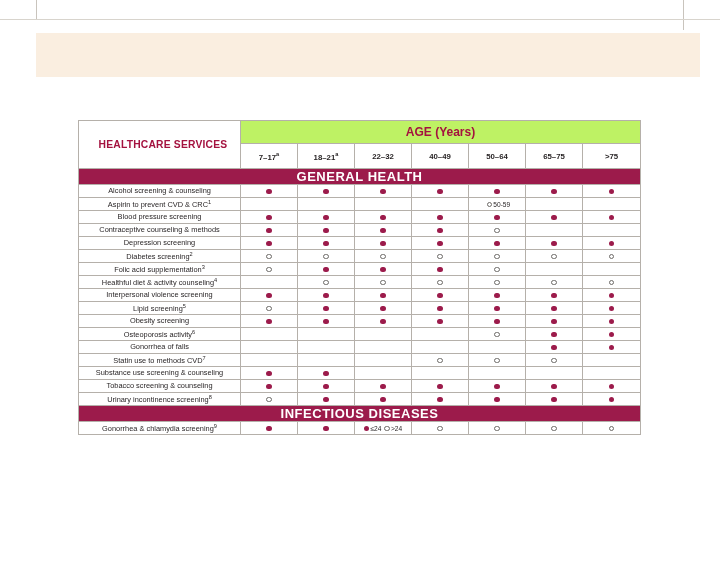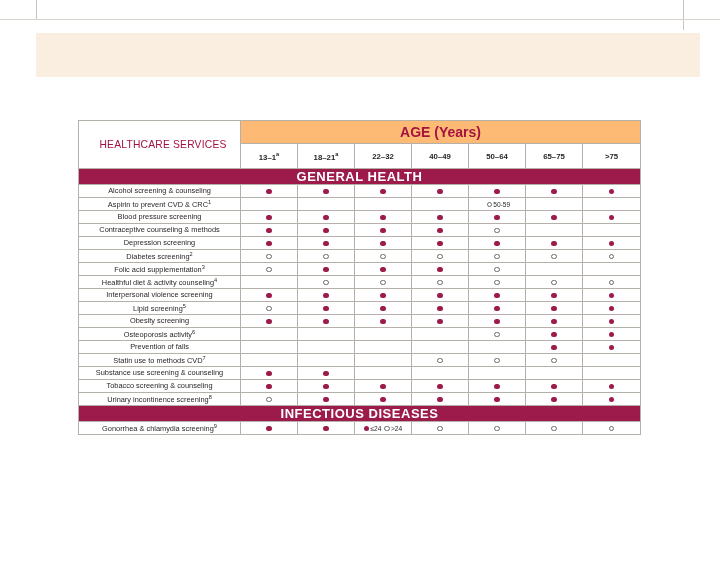--- a/index.html
+++ b/index.html
@@ -68,30 +68,30 @@
     padding: 0;
     vertical-align: middle;
     text-align: center;
   }
 
   
   .hdr-services {
     background: #ffffff;
     color: #a4123f;
     font-size: 10.3px;
-    font-weight: normal;
+    font-weight: bold;
     letter-spacing: .02em;
     text-align: left;
     padding-left: 7px !important;
     vertical-align: middle;
   }
   .hdr-age-group {
-    background: #fdba74;
+    background: #bef264;
     color: #a4123f;
-    font-size: 14px;
+    font-size: 12px;
     font-weight: bold;
     height: 22px;
   }
   .hdr-age-col {
     background: #ffffff;
     color: #231f20;
     font-size: 7.8px;
     font-weight: bold;
     height: 24px;
   }
@@ -169,21 +169,21 @@
       <col style="width:57px">
       <col style="width:57px">
       <col style="width:58px">
     </colgroup>
     <thead>
       <tr>
         <th class="hdr-services" rowspan="2">HEALTHCARE SERVICES</th>
         <th class="hdr-age-group" colspan="7">AGE (Years)</th>
       </tr>
       <tr>
-          <th class="hdr-age-col"><span>13–1</span><sup>a</sup></th>
+          <th class="hdr-age-col"><span>7–17</span><sup>a</sup></th>
           <th class="hdr-age-col"><span>18–21</span><sup>a</sup></th>
           <th class="hdr-age-col"><span>22–32</span></th>
           <th class="hdr-age-col"><span>40–49</span></th>
           <th class="hdr-age-col"><span>50–64</span></th>
           <th class="hdr-age-col"><span>65–75</span></th>
           <th class="hdr-age-col"><span>&gt;75</span></th>
         </tr>
     </thead>
     <tbody>
         <tr class="section-bar">
@@ -303,21 +303,21 @@
           <td class="svc"><span>Osteoporosis activity</span><sup>6</sup></td>
           <td class="cell"></td>
           <td class="cell"></td>
           <td class="cell"></td>
           <td class="cell"></td>
           <td class="cell"><span class="ring"></span></td>
           <td class="cell"><span class="dot"></span></td>
           <td class="cell"><span class="dot"></span></td>
         </tr>
         <tr>
-          <td class="svc"><span>Prevention of falls</span></td>
+          <td class="svc"><span>Gonorrhea of falls</span></td>
           <td class="cell"></td>
           <td class="cell"></td>
           <td class="cell"></td>
           <td class="cell"></td>
           <td class="cell"></td>
           <td class="cell"><span class="dot"></span></td>
           <td class="cell"><span class="dot"></span></td>
         </tr>
         <tr>
           <td class="svc"><span>Statin use to methods CVD</span><sup>7</sup></td>

